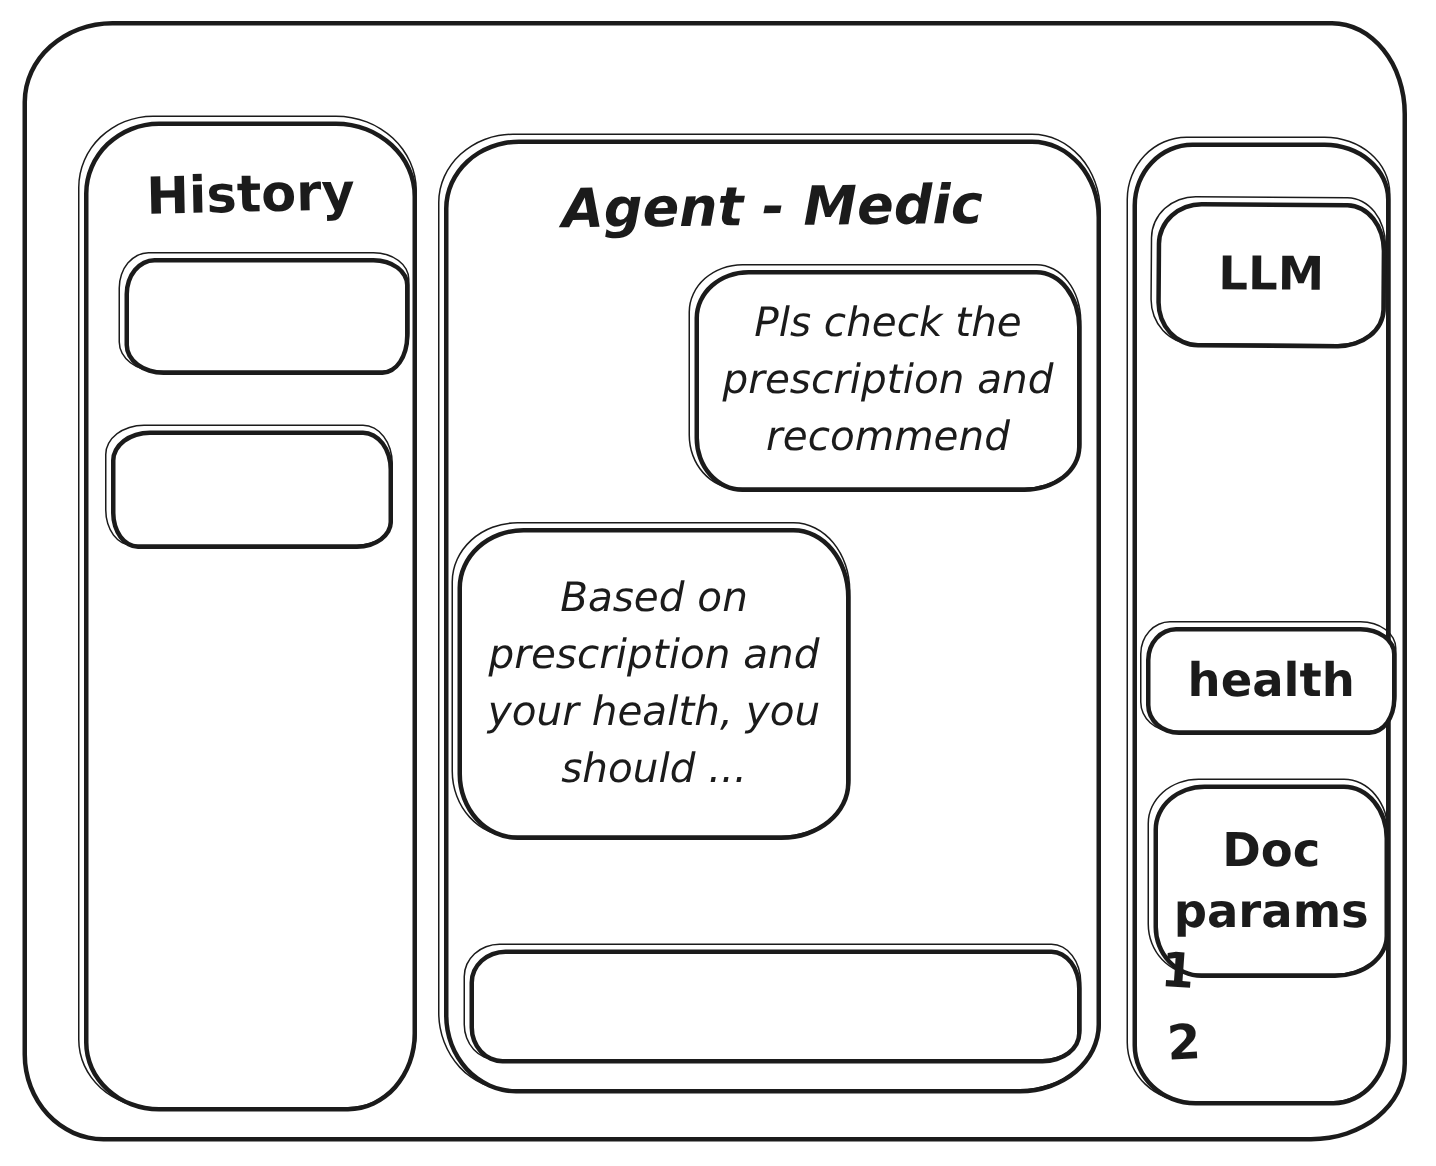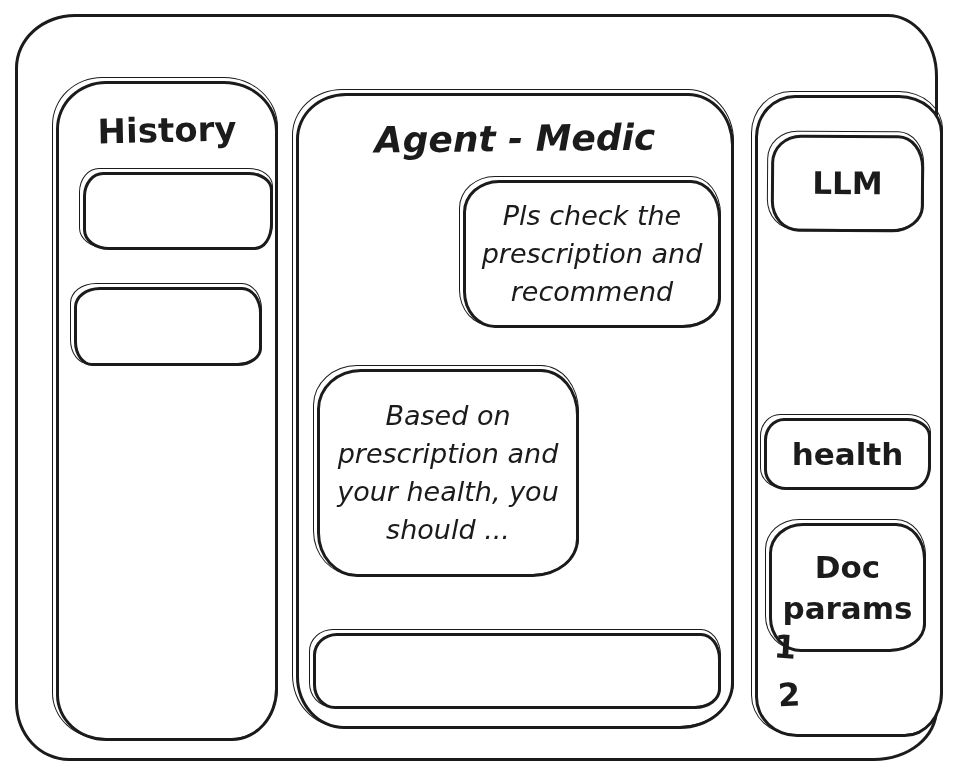--- a/index.html
+++ b/index.html
@@ -73,39 +73,38 @@
     display:flex; align-items:center; justify-content:center;
     text-align:center;
     font-size:27px; line-height:1.4;
     padding:10px 14px;
   }
   .bubble-user{
     right:10px; top:84px; width:258px; height:148px;
     border-radius:36px 30px 38px 32px / 32px 38px 30px 36px;
   }
   .bubble-assistant{
-    left:6px; top:273px; width:262px; height:208px;
+    left:6px; top:256px; width:262px; height:208px;
     border-radius:44px 38px 46px 40px / 40px 46px 38px 44px;
-    margin-left:12px;
   }
   .input-bar{
     left:14px; top:537px; width:408px; height:76px;
     border-radius:24px 20px 26px 22px / 22px 26px 20px 24px;
   }
   .input-bar input{
     width:100%; height:100%;
     border:none; outline:none; background:transparent;
     font:inherit; font-size:26px;
     padding:0 20px;
     color:var(--stroke);
   }
 
   
   .right-panel{
-    left:737px; top:78px; width:188px; height:642px;
+    left:737px; top:78px; width:172px; height:642px;
     border-radius:40px 44px 38px 42px / 42px 38px 44px 40px;
   }
   .tool-btn{
     display:flex; align-items:center; justify-content:center;
     text-align:center;
     font-size:31px; font-weight:bold;
     cursor:pointer;
     line-height:1.3;
   }
   .btn-llm{

